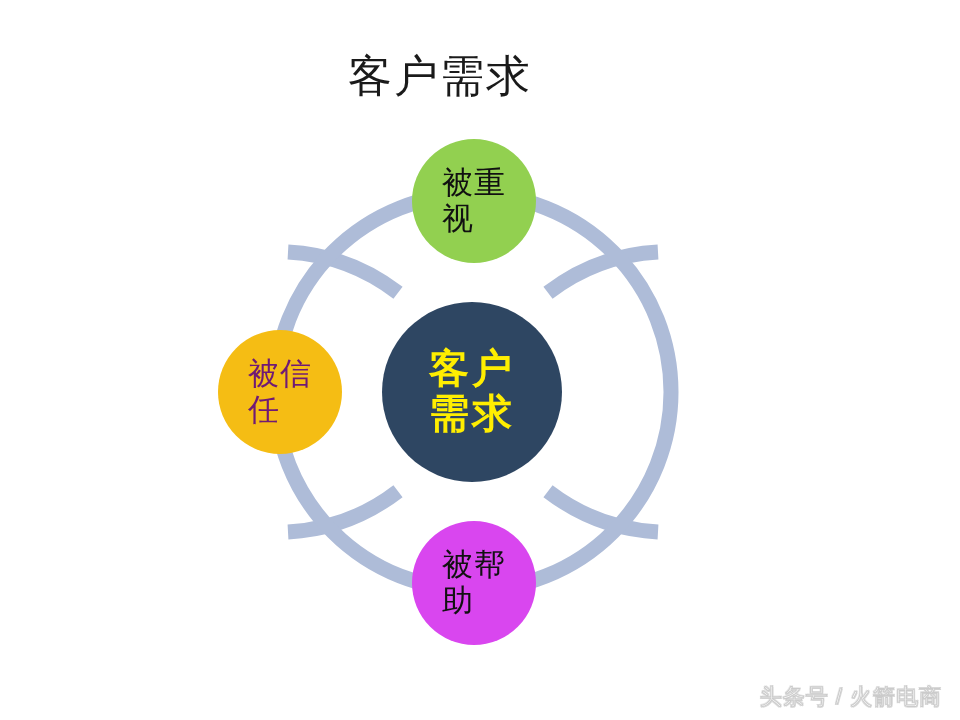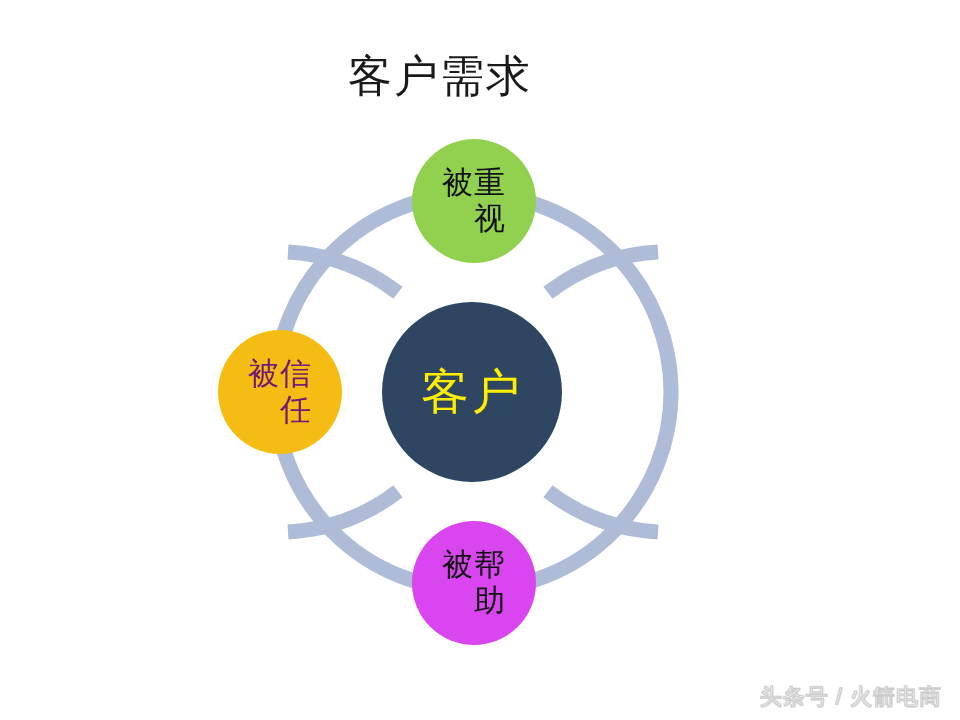--- a/index.html
+++ b/index.html
@@ -54,43 +54,43 @@
     display: block;
   }
 
   
   .node {
     position: absolute;
     border-radius: 50%;
     display: flex;
     align-items: center;
     justify-content: center;
-    text-align: right;
+    text-align: left;
     box-sizing: border-box;
   }
   .node-label {
     font-family: "Liberation Serif", "DejaVu Serif", serif;
     font-weight: 400;
     line-height: 1.05;
     display: block;
     padding: 0 10px;
     letter-spacing: 1px;
   }
 
   .node-center {
     width: 180px;
     height: 180px;
     left: 382px;
     top: 302px;
     background: #2e4662;
   }
   .node-center .node-label {
     color: #ffee00;
-    font-size: 48px;
-    font-weight: 400;
+    font-size: 40px;
+    font-weight: 700;
     line-height: 1.12;
     letter-spacing: 3px;
   }
 
   .node-top {
     width: 124px;
     height: 124px;
     left: 412px;
     top: 139px;
     background: #92d050;
@@ -177,20 +177,20 @@
 
     <div class="node node-bottom" style="background: #d946ef;">
       <span class="node-label" style="color: rgb(17, 17, 17);"><span>被帮</span><br><span>助</span></span>
     </div>
 
     <div class="node node-left" style="background: rgb(245, 189, 20);">
       <span class="node-label" style="color: #701a75;"><span>被信</span><br><span>任</span></span>
     </div>
 
     <div class="node node-center" style="background: rgb(46, 70, 98);">
-      <span class="node-label" style="color: rgb(255, 238, 0);"><span>客户</span><br></span>
+      <span class="node-label" style="color: rgb(255, 238, 0);"><span>客户</span><br><span>需求</span></span>
     </div>
 
   </div>
 
   <div class="watermark">头条号 / 火箭电商</div>
 
 </div>
 
 </body></html>

